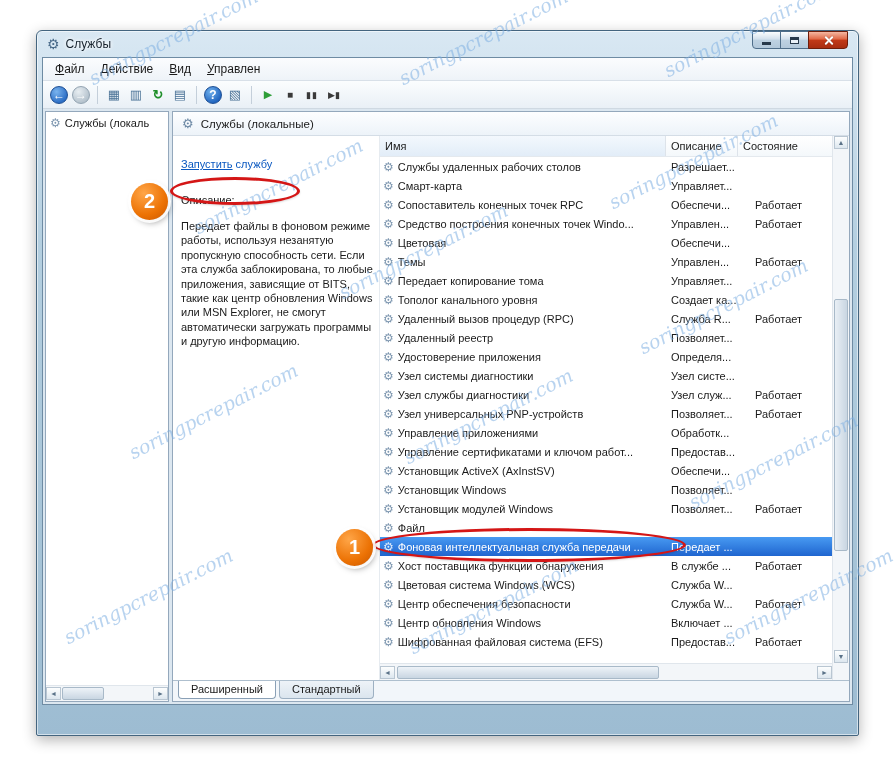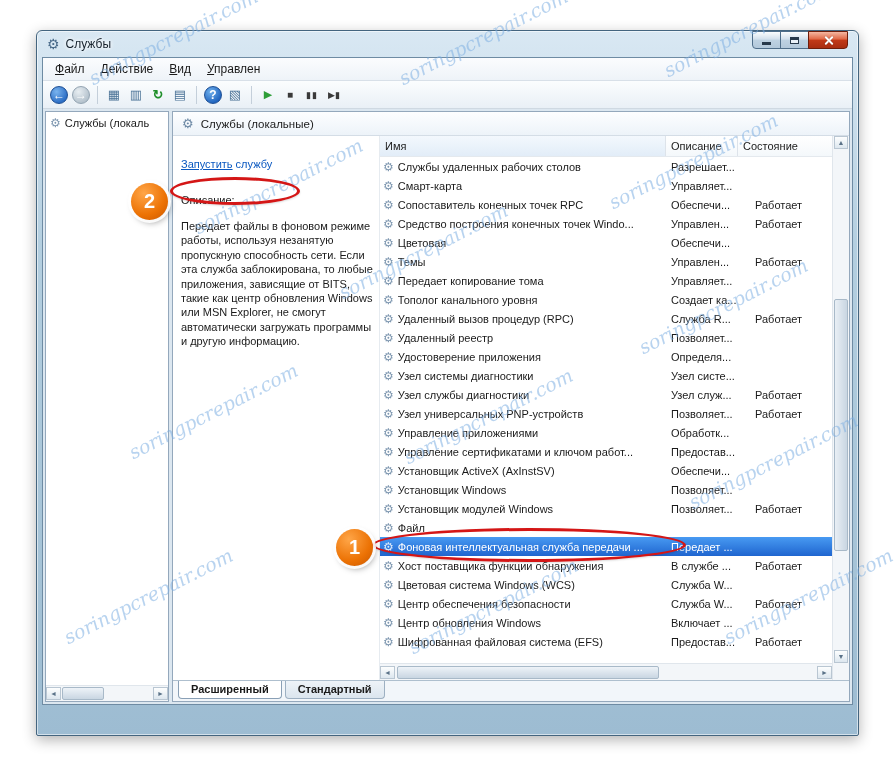--- a/index.html
+++ b/index.html
@@ -137,23 +137,23 @@
 
   .vscroll{width:16px;flex:none;background:#f3f6f9;border-left:1px solid #e0e6ec;position:relative}
   .vscroll .sb-arrow{width:14px;margin:0 auto}
   .vscroll .sb-arrow.top{position:absolute;top:0;left:0;right:0}
   .vscroll .sb-arrow.bottom{position:absolute;bottom:17px;left:0;right:0}
   .vthumb{position:absolute;left:1px;right:1px;top:30%;height:46%;background:linear-gradient(90deg,#e9eff5,#c9d6e2);border:1px solid #a8b9c8;border-radius:2px}
 
   .tabs-row{height:20px;flex:none;display:flex;padding-left:5px;background:#f2f6fa;border-top:1px solid #aebfce;align-items:flex-start}
   .tab{
     padding:2px 12px 3px;border:1px solid #9db0c2;border-top:none;border-radius:0 0 4px 4px;
-    background:linear-gradient(#eef3f8,#dbe5ee);margin-right:3px;font-size:11px;font-weight:bold;
-  }
-  .tab.active{background:#fff;border-color:#8aa0b6;font-weight:bold}
+    background:linear-gradient(#eef3f8,#dbe5ee);margin-right:3px;font-size:11px;
+  }
+  .tab.active{background:#fff;border-color:#8aa0b6;font-weight:normal}
 
   
   .callout{
     position:absolute;z-index:65;border:3px solid #d41616;border-radius:50%;
     box-shadow:0 1px 2px rgba(0,0,0,.15);pointer-events:none;box-sizing:border-box;
   }
   .oval-step2{left:170px;top:177px;width:130px;height:28px}
   .oval-step1{left:372px;top:528px;width:314px;height:34px}
   .badge{
     position:absolute;z-index:70;width:37px;height:37px;border-radius:50%;

